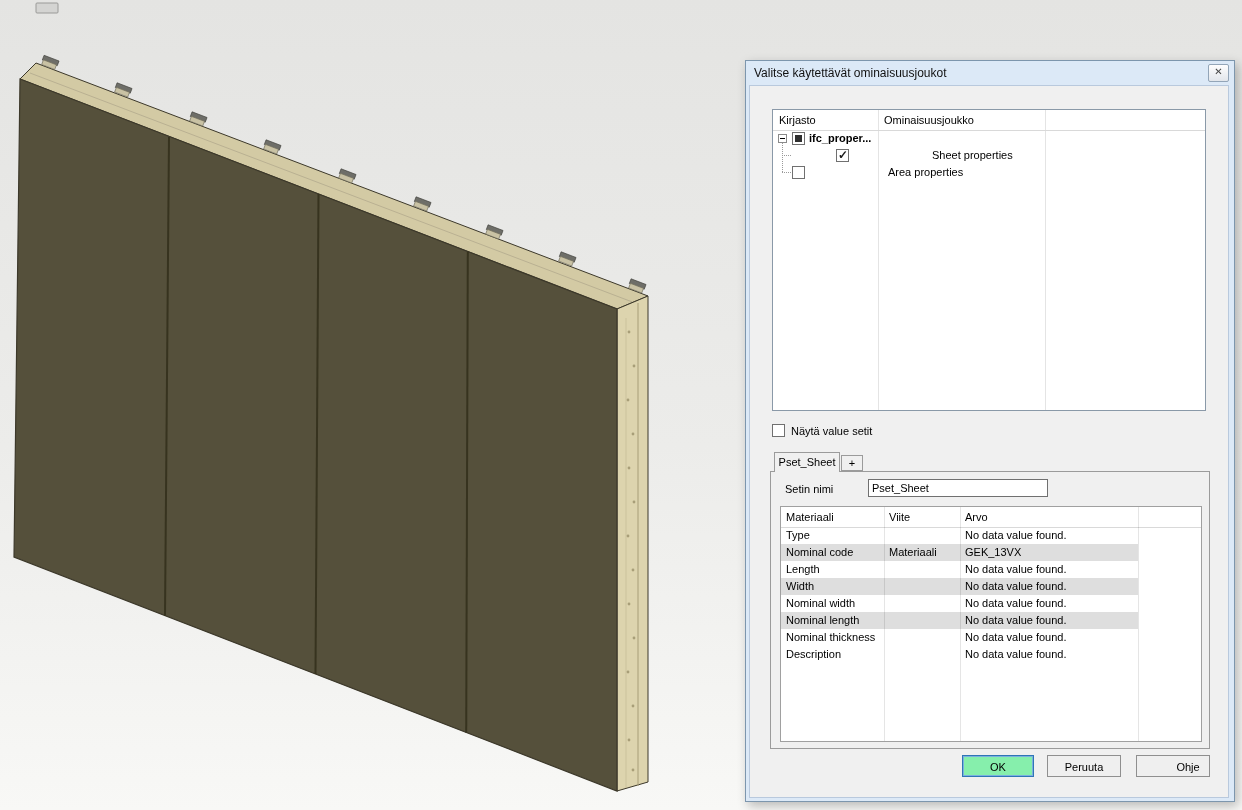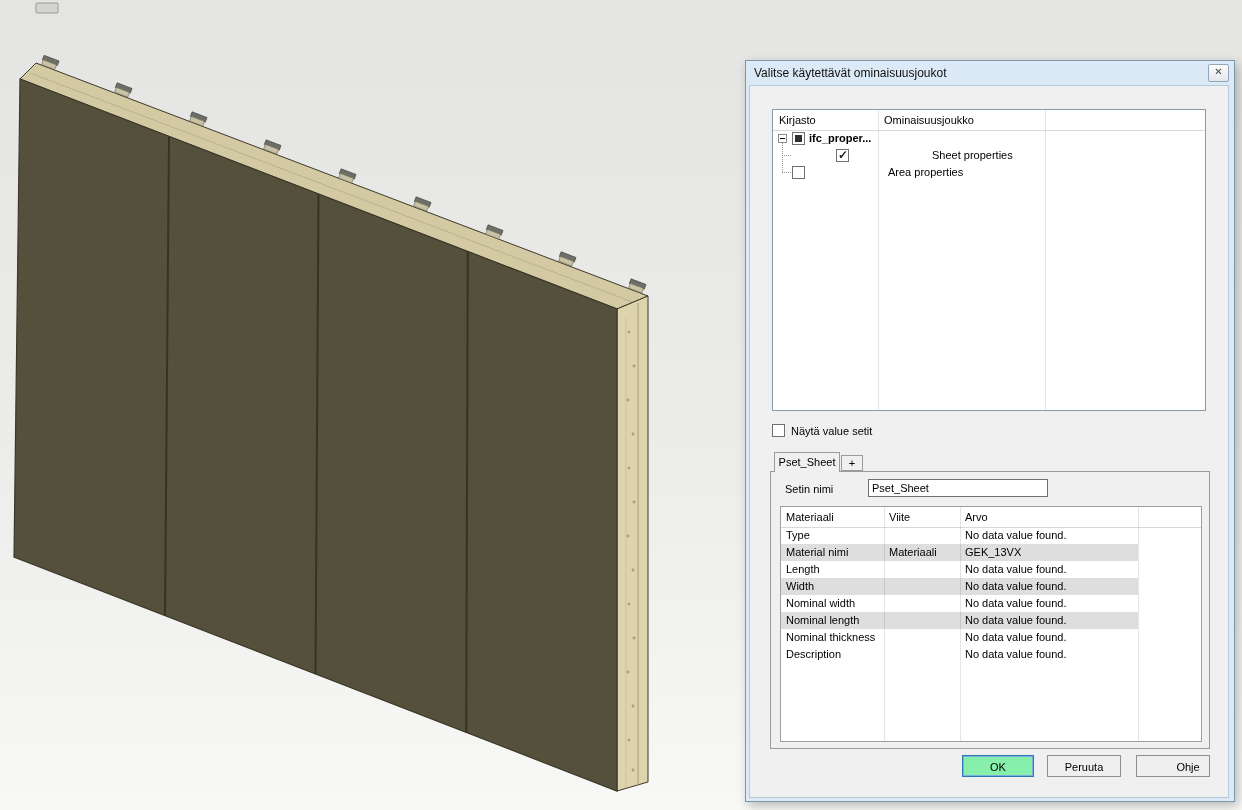--- a/index.html
+++ b/index.html
@@ -236,21 +236,21 @@
             <span style="left:184px;">Arvo</span>
           </div>
           <div class="props-body">
               <div class="prow">
                 <div class="pcell c0">Type</div>
                 <div class="pcell c1"></div>
                 <div class="pcell c2">No data value found.</div>
                 <div class="pcell c3"></div>
               </div>
               <div class="prow shaded">
-                <div class="pcell c0">Material nimi</div>
+                <div class="pcell c0">Nominal code</div>
                 <div class="pcell c1">Materiaali</div>
                 <div class="pcell c2">GEK_13VX</div>
                 <div class="pcell c3"></div>
               </div>
               <div class="prow">
                 <div class="pcell c0">Length</div>
                 <div class="pcell c1"></div>
                 <div class="pcell c2">No data value found.</div>
                 <div class="pcell c3"></div>
               </div>

